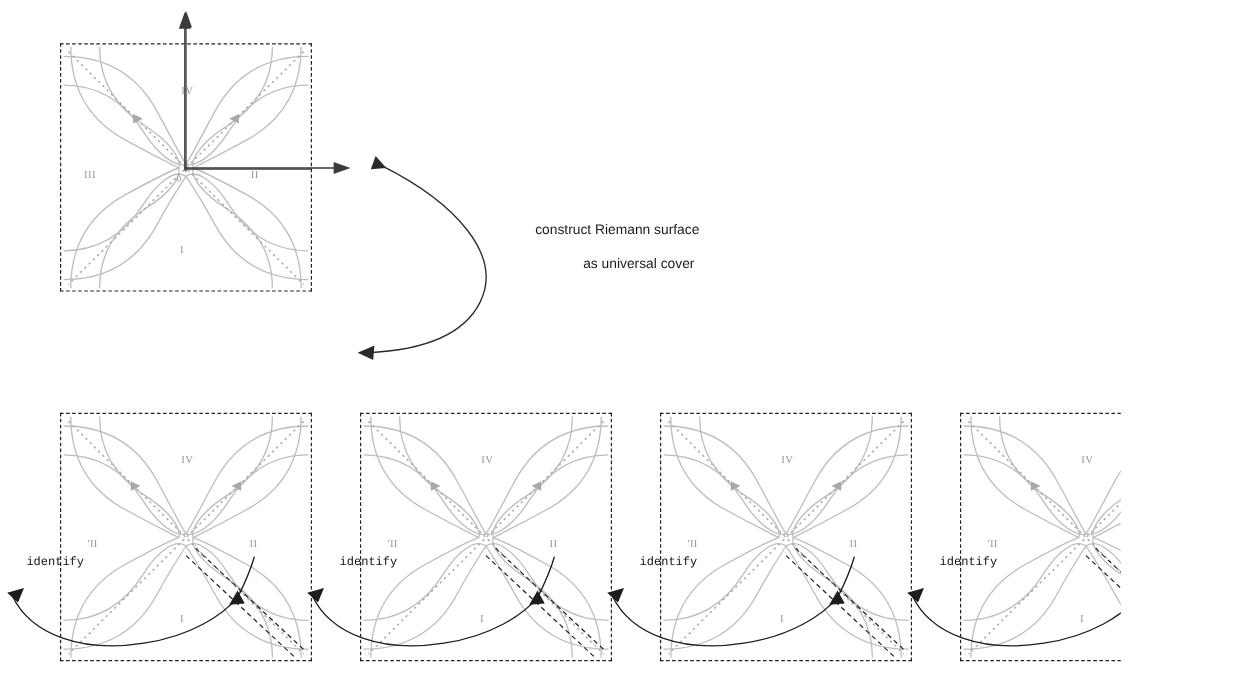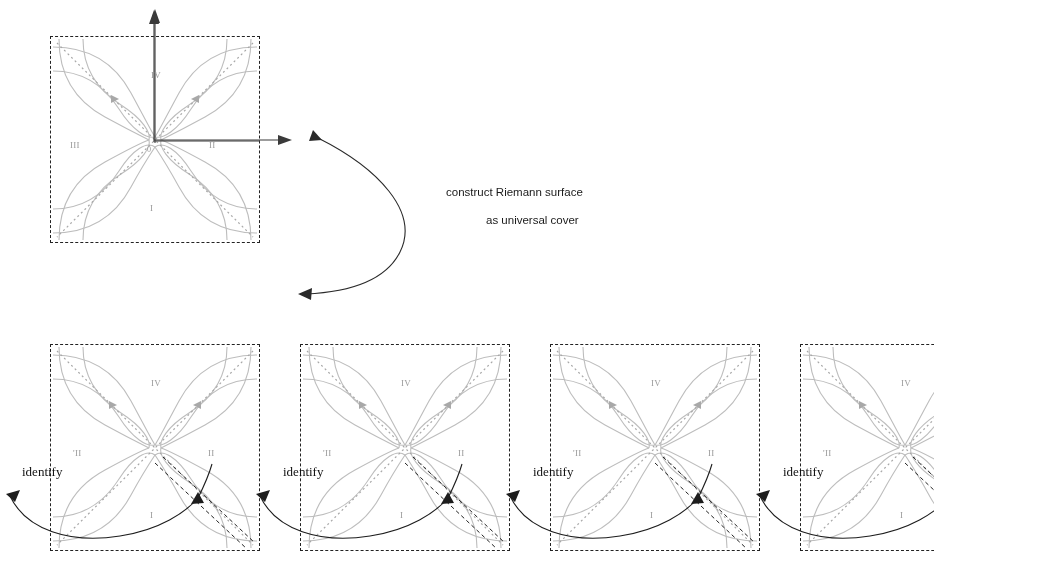--- a/index.html
+++ b/index.html
@@ -35,23 +35,23 @@
   .caption {
     position: absolute;
     font-size: 11.5px;
     color: #1a1a1a;
     line-height: 19px;
     font-family: "Liberation Sans", sans-serif;
     white-space: pre;
   }
   .identify-label {
     position: absolute;
-    font-size: 13px;
+    font-size: 10px;
     color: #111111;
-    font-family: Liberation Serif, serif;
+    font-family: Liberation Mono, monospace;
     white-space: nowrap;
   }
   .overlay {
     position: absolute;
     left: 0;
     top: 0;
     width: 1046px;
     height: 577px;
     pointer-events: none;
   }

